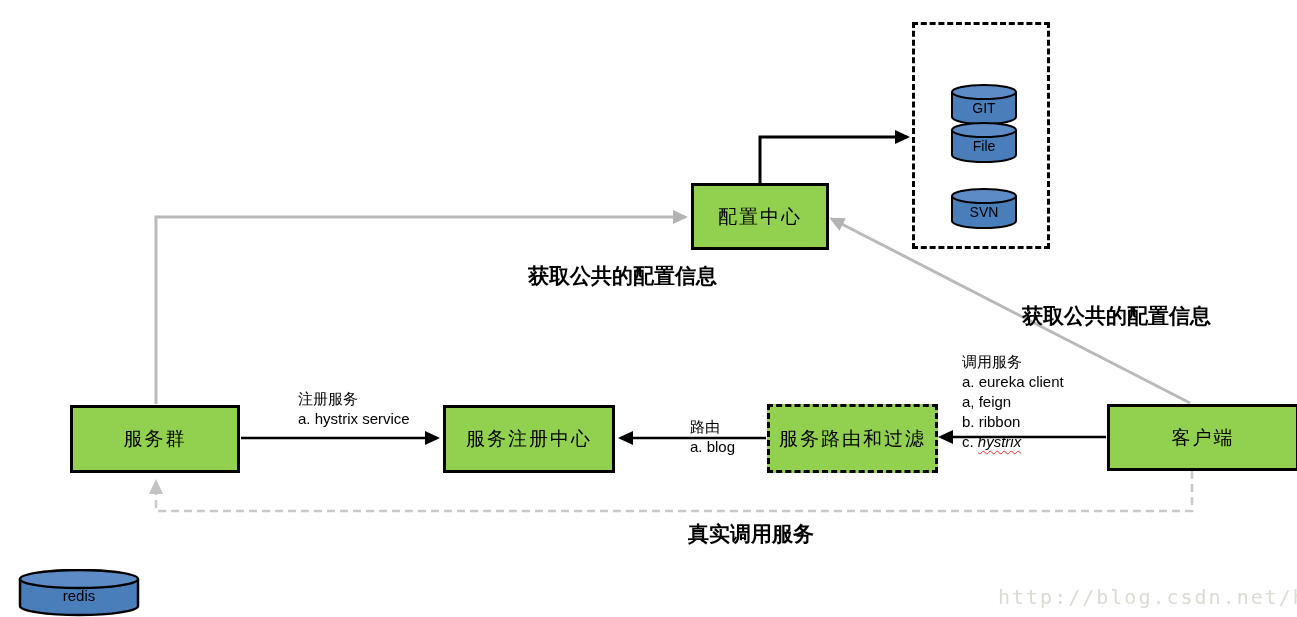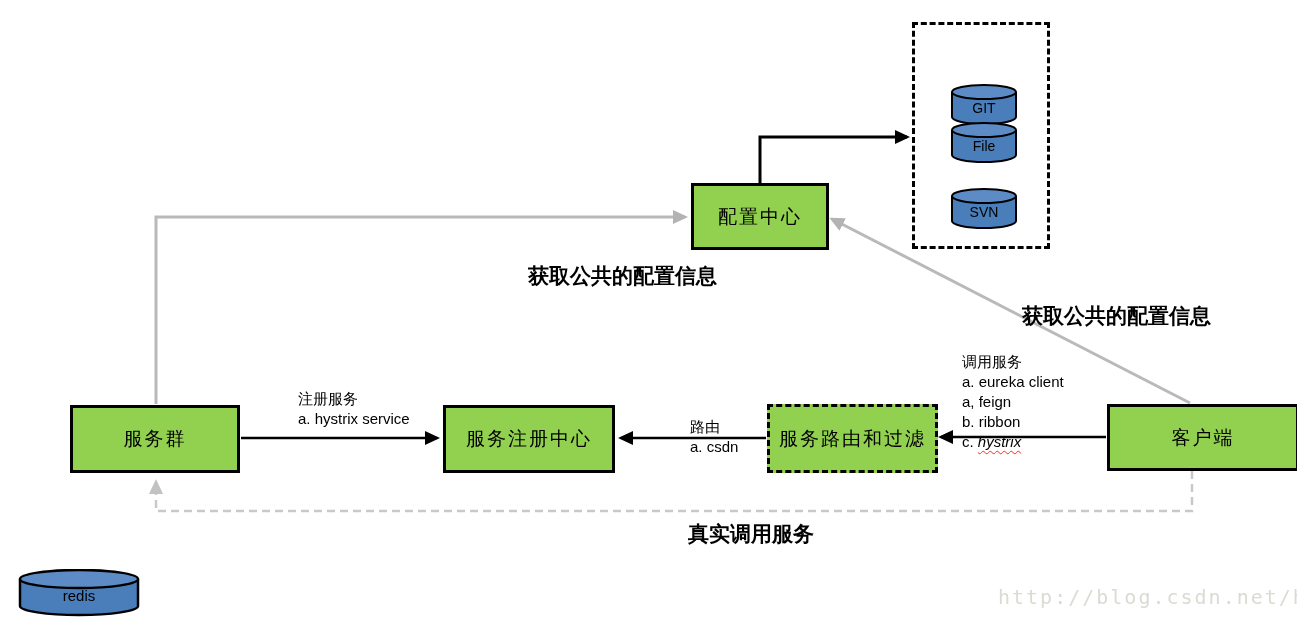--- a/index.html
+++ b/index.html
@@ -115,21 +115,21 @@
     <div class="cyl-label" style="top:18px;font-size:15px;">redis</div>
   </div>
 
   <div class="lbl" style="left:298px;top:389px;">
     <div>注册服务</div>
     <div>a. hystrix service</div>
   </div>
 
   <div class="lbl" style="left:690px;top:389px;margin-top:28px;">
     <div>路由</div>
-    <div>a. csdn</div>
+    <div>a. blog</div>
   </div>
 
   <div class="lbl" style="left:962px;top:352px;">
     <div>调用服务</div>
     <div>a. eureka client</div>
     <div>a, feign</div>
     <div>b. ribbon</div>
     <div><span>c. </span><span class="wavy">hystrix</span></div>
   </div>
 

